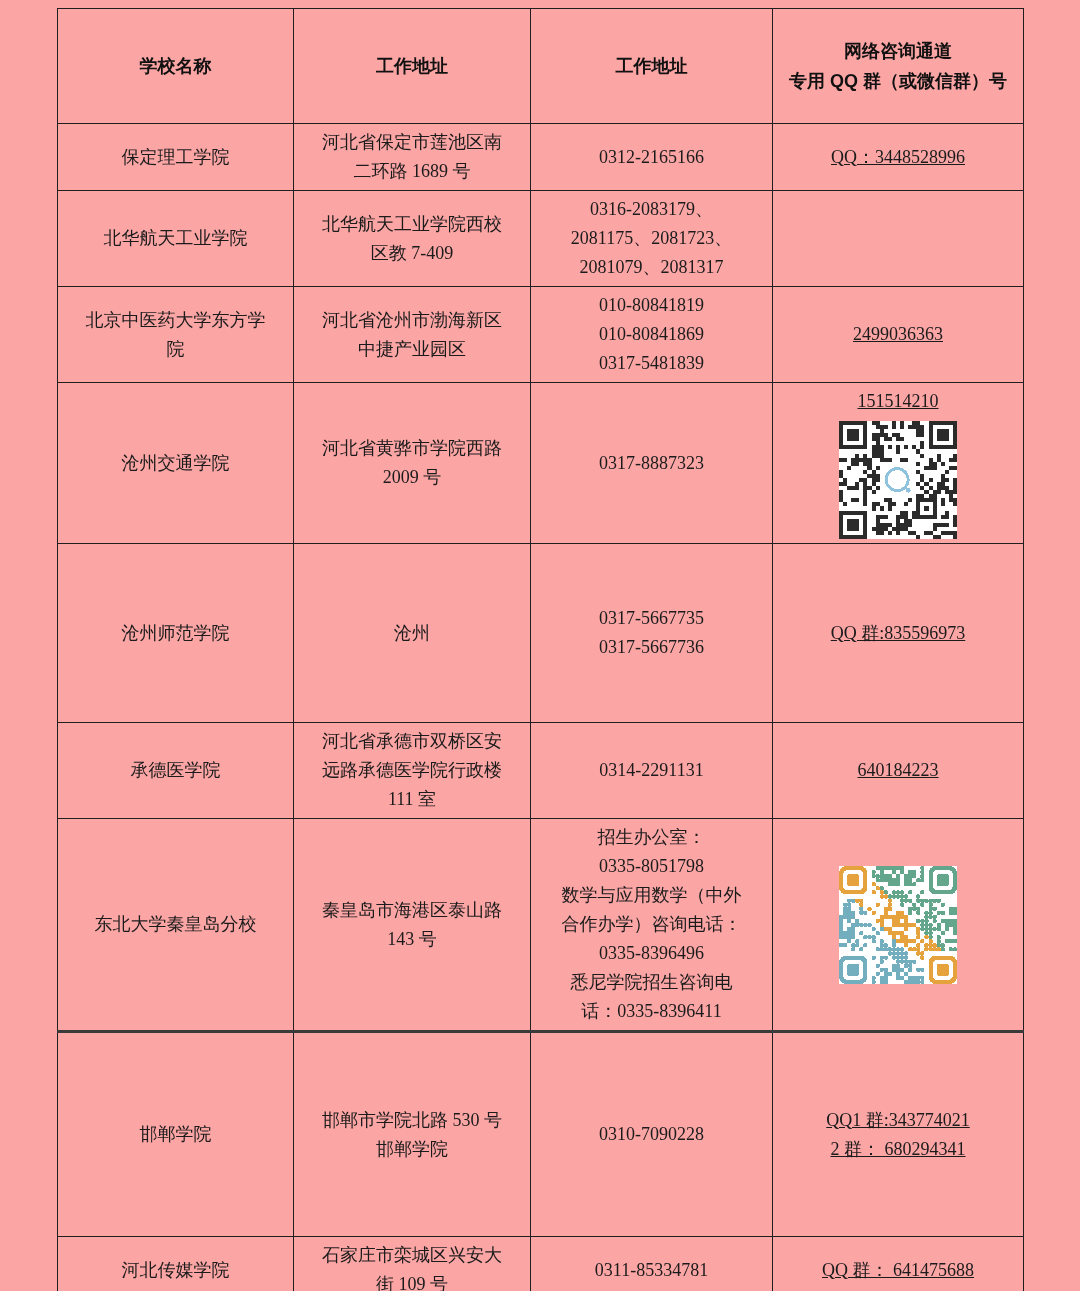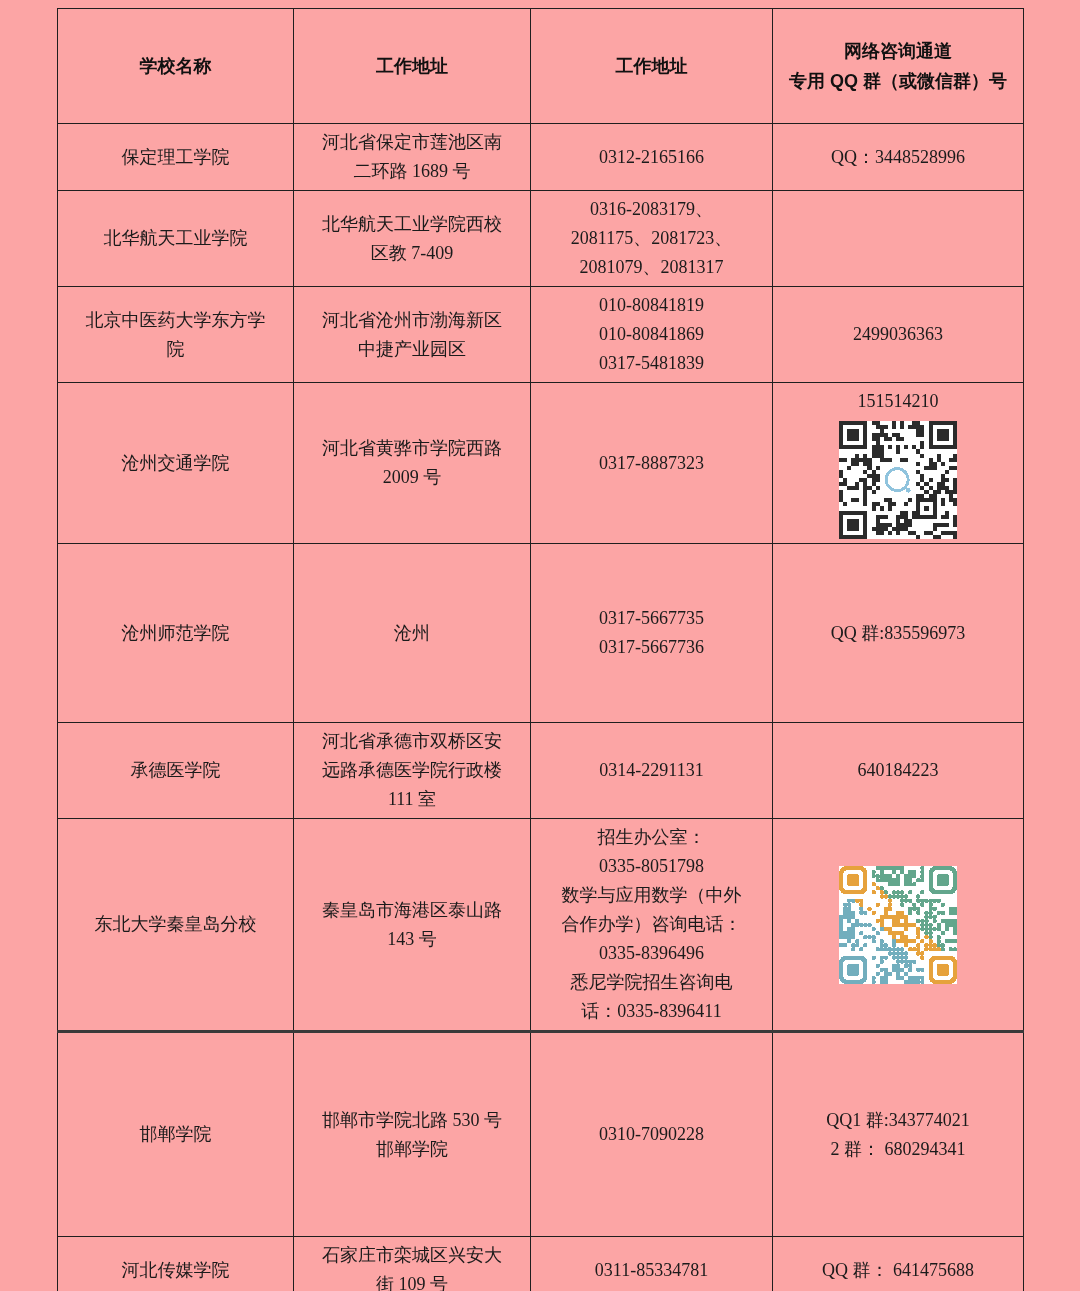--- a/index.html
+++ b/index.html
@@ -33,21 +33,21 @@
   tbody tr:nth-child(5){height:179px}
   tbody tr:nth-child(6){height:60px}
   tbody tr:nth-child(7){height:91px}
   tbody tr:nth-child(8){height:205px}
   tbody tr:nth-child(9){height:59px}
   tbody tr:nth-child(10){height:68px}
   tbody tr:nth-child(11){height:62px}
   tbody tr:nth-child(12){height:66px}
   tbody tr:nth-child(13){height:96px}
   tr.page-break td{border-top:3px solid #3a3a3a;}
-  .qq-stack{display:flex;flex-direction:column;align-items:center;justify-content:flex-end;gap:5px;}
+  .qq-stack{display:flex;flex-direction:column;align-items:center;justify-content:flex-end;gap:5px;text-decoration:underline;}
   .qr-box{display:block;}
 </style>
 </head>
 <body>
 
 <div class="page">
   <table class="schools">
     <colgroup>
       <col class="c1">
         <col class="c2">

